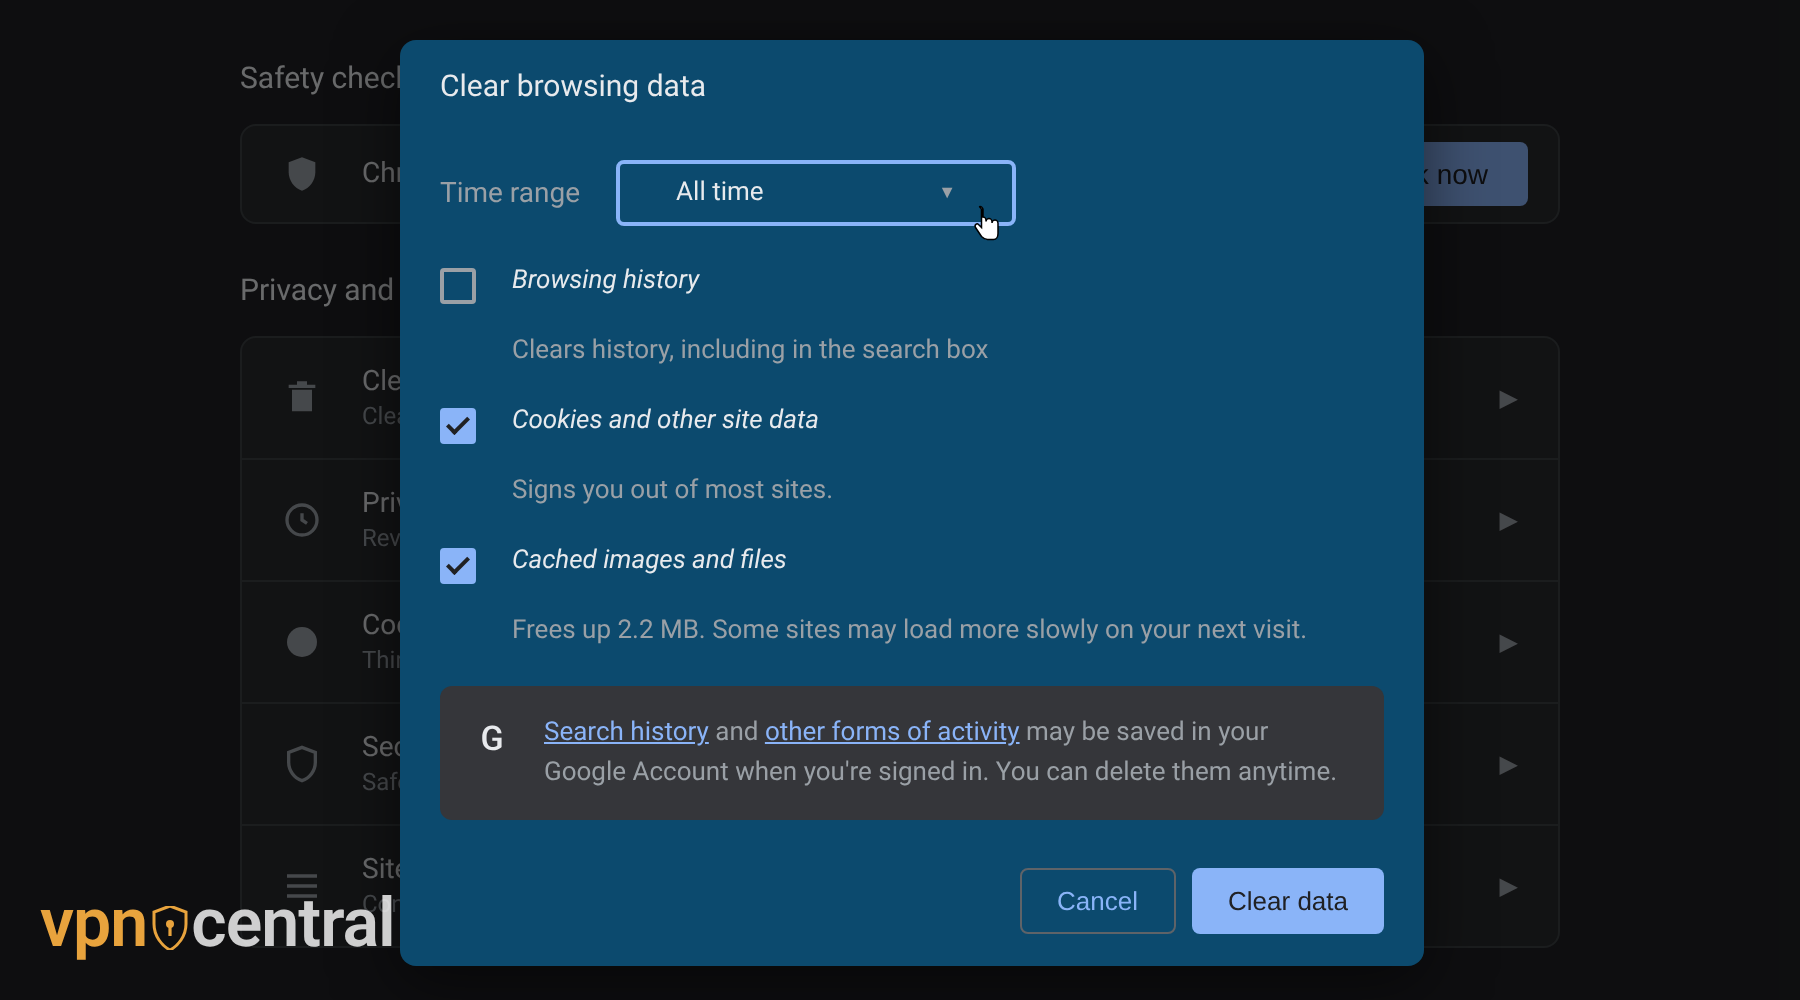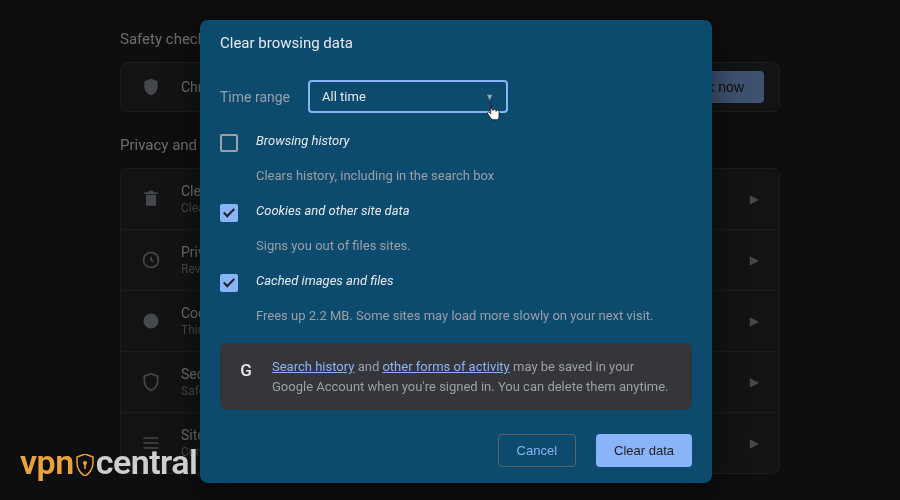--- a/index.html
+++ b/index.html
@@ -65,21 +65,21 @@
 }
 .tab.active::after {
   content: ''; position: absolute; bottom: -1px; left: 0; right: 0;
   height: 3px; background: #8ab4f8; border-radius: 3px 3px 0 0;
 }
 .dialog-body { padding: 18px 20px 10px; }
 .time-row { display: flex; align-items: center; margin-bottom: 20px; }
 .time-label { font-size: 14px; color: #9aa0a6; margin-right: 18px; }
 .time-select {
   border: 2px solid #8ab4f8; border-radius: 4px;
-  padding: 7px 12px; width: 200px;
+  padding: 7px 28px; width: 200px;
   display: flex; justify-content: space-between; align-items: center;
   font-size: 13px; color: #e8eaed; cursor: pointer;
   position: relative;
 }
 .time-select-caret { font-size: 9px; color: #9aa0a6; }
 .cursor-hand {
   position: absolute; right: 4px; top: 20px; width: 18px; height: 22px;
 }
 .opt {
   display: flex; align-items: flex-start; margin-bottom: 20px;
@@ -106,21 +106,21 @@
   display: flex; align-items: flex-start; gap: 16px;
   font-size: 13px; color: #9aa0a6; line-height: 1.5;
 }
 .note-g {
   width: 20px; height: 20px; flex-shrink: 0; margin-top: 4px;
   display: flex; align-items: center; justify-content: center;
   font-weight: 500; color: #e8eaed; font-size: 17px;
 }
 .note a { color: #8ab4f8; text-decoration: underline; }
 .dialog-footer {
-  padding: 14px 20px 16px; display: flex; justify-content: flex-end; gap: 20px;
+  padding: 14px 20px 16px; display: flex; justify-content: flex-end; gap: 8px;
 }
 .btn {
   padding: 8px 18px; border-radius: 4px; font-size: 13px;
   font-weight: 500; cursor: pointer; border: none;
 }
 .btn-secondary {
   background: transparent; border: 1px solid #5f6368; color: #8ab4f8;
 }
 .btn-primary {
   background: #8ab4f8; color: #202124;
@@ -232,21 +232,21 @@
       <div class="opt-text">
         <div class="opt-title">Browsing history</div>
         <div class="opt-sub">Clears history, including in the search box</div>
       </div>
     </div>
 
     <div class="opt">
       <div class="cb checked"></div>
       <div class="opt-text">
         <div class="opt-title">Cookies and other site data</div>
-        <div class="opt-sub">Signs you out of files sites.</div>
+        <div class="opt-sub">Signs you out of most sites.</div>
       </div>
     </div>
 
     <div class="opt">
       <div class="cb checked"></div>
       <div class="opt-text">
         <div class="opt-title">Cached images and files</div>
         <div class="opt-sub">Frees up 2.2 MB. Some sites may load more slowly on your next visit.</div>
       </div>
     </div>

